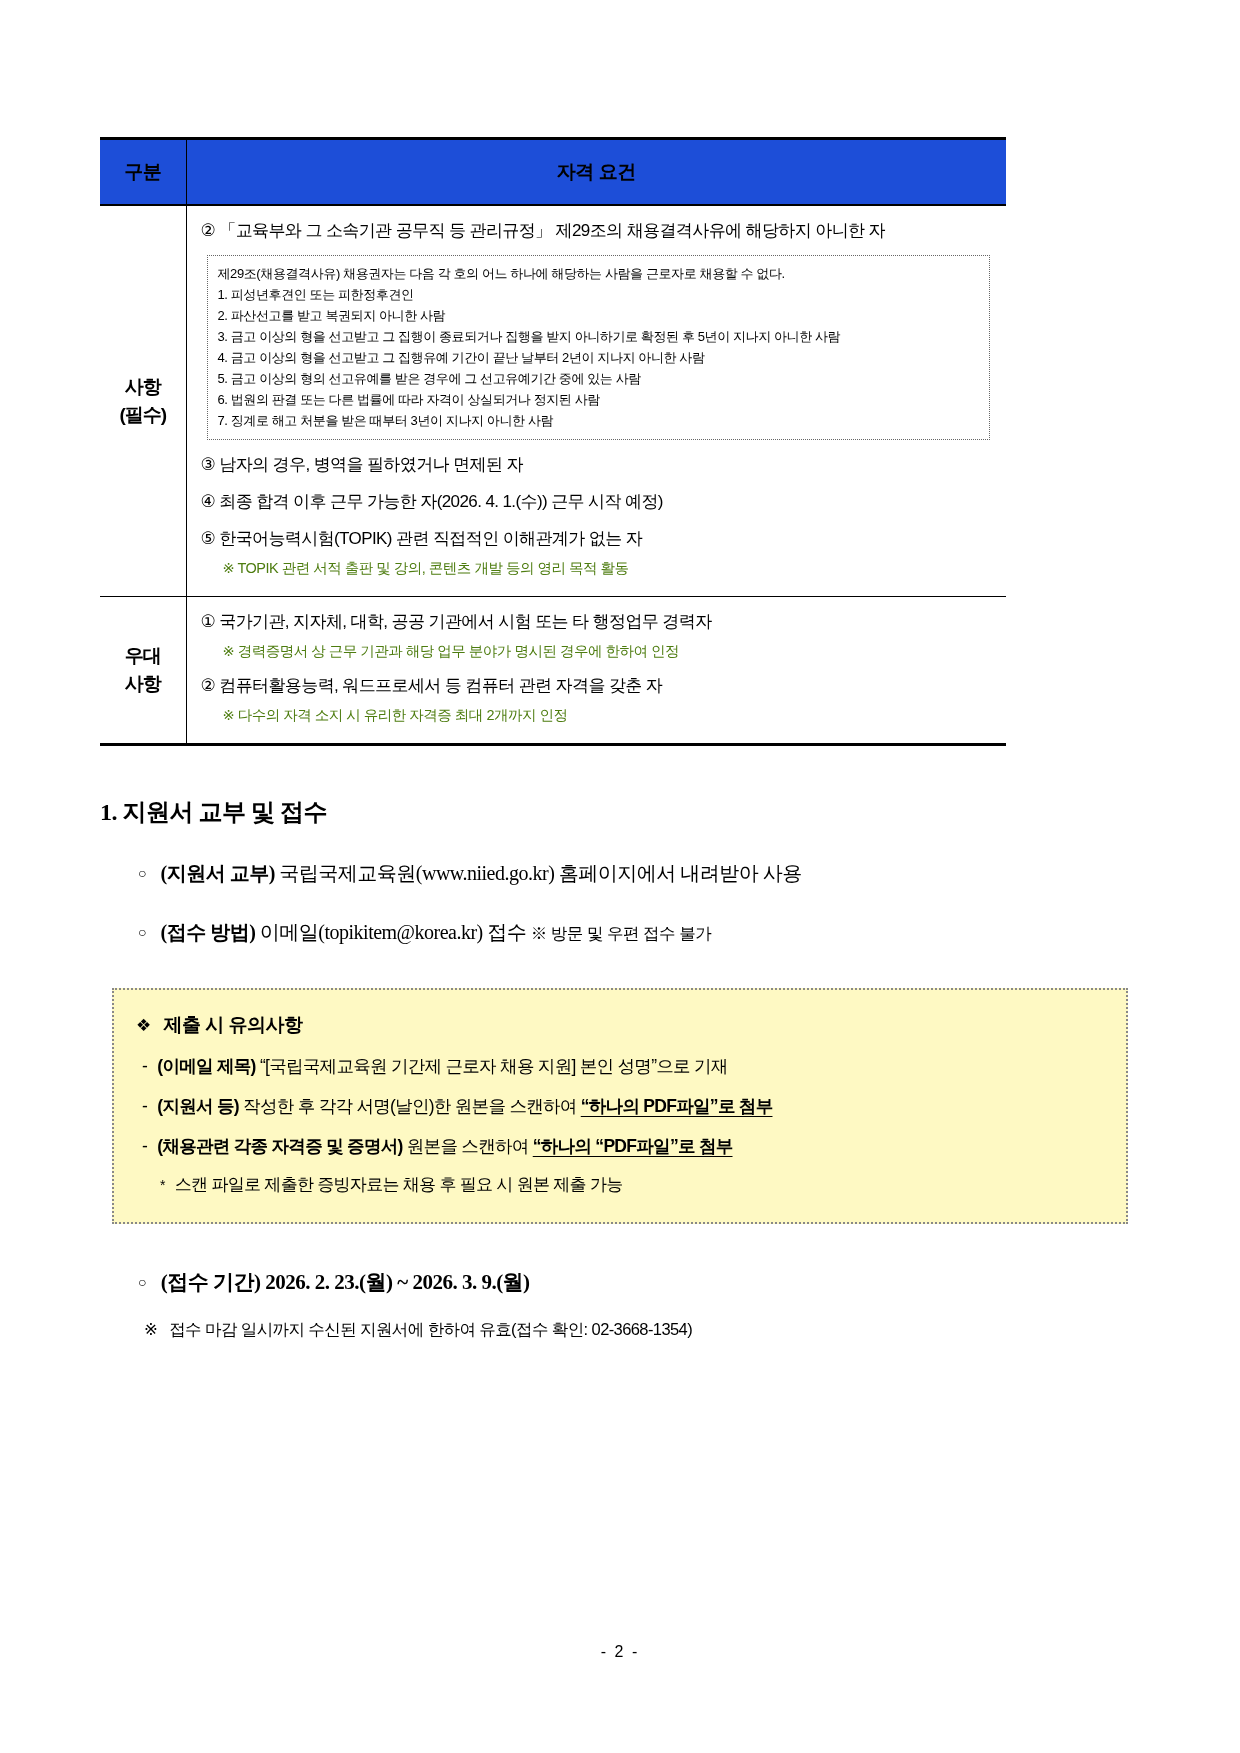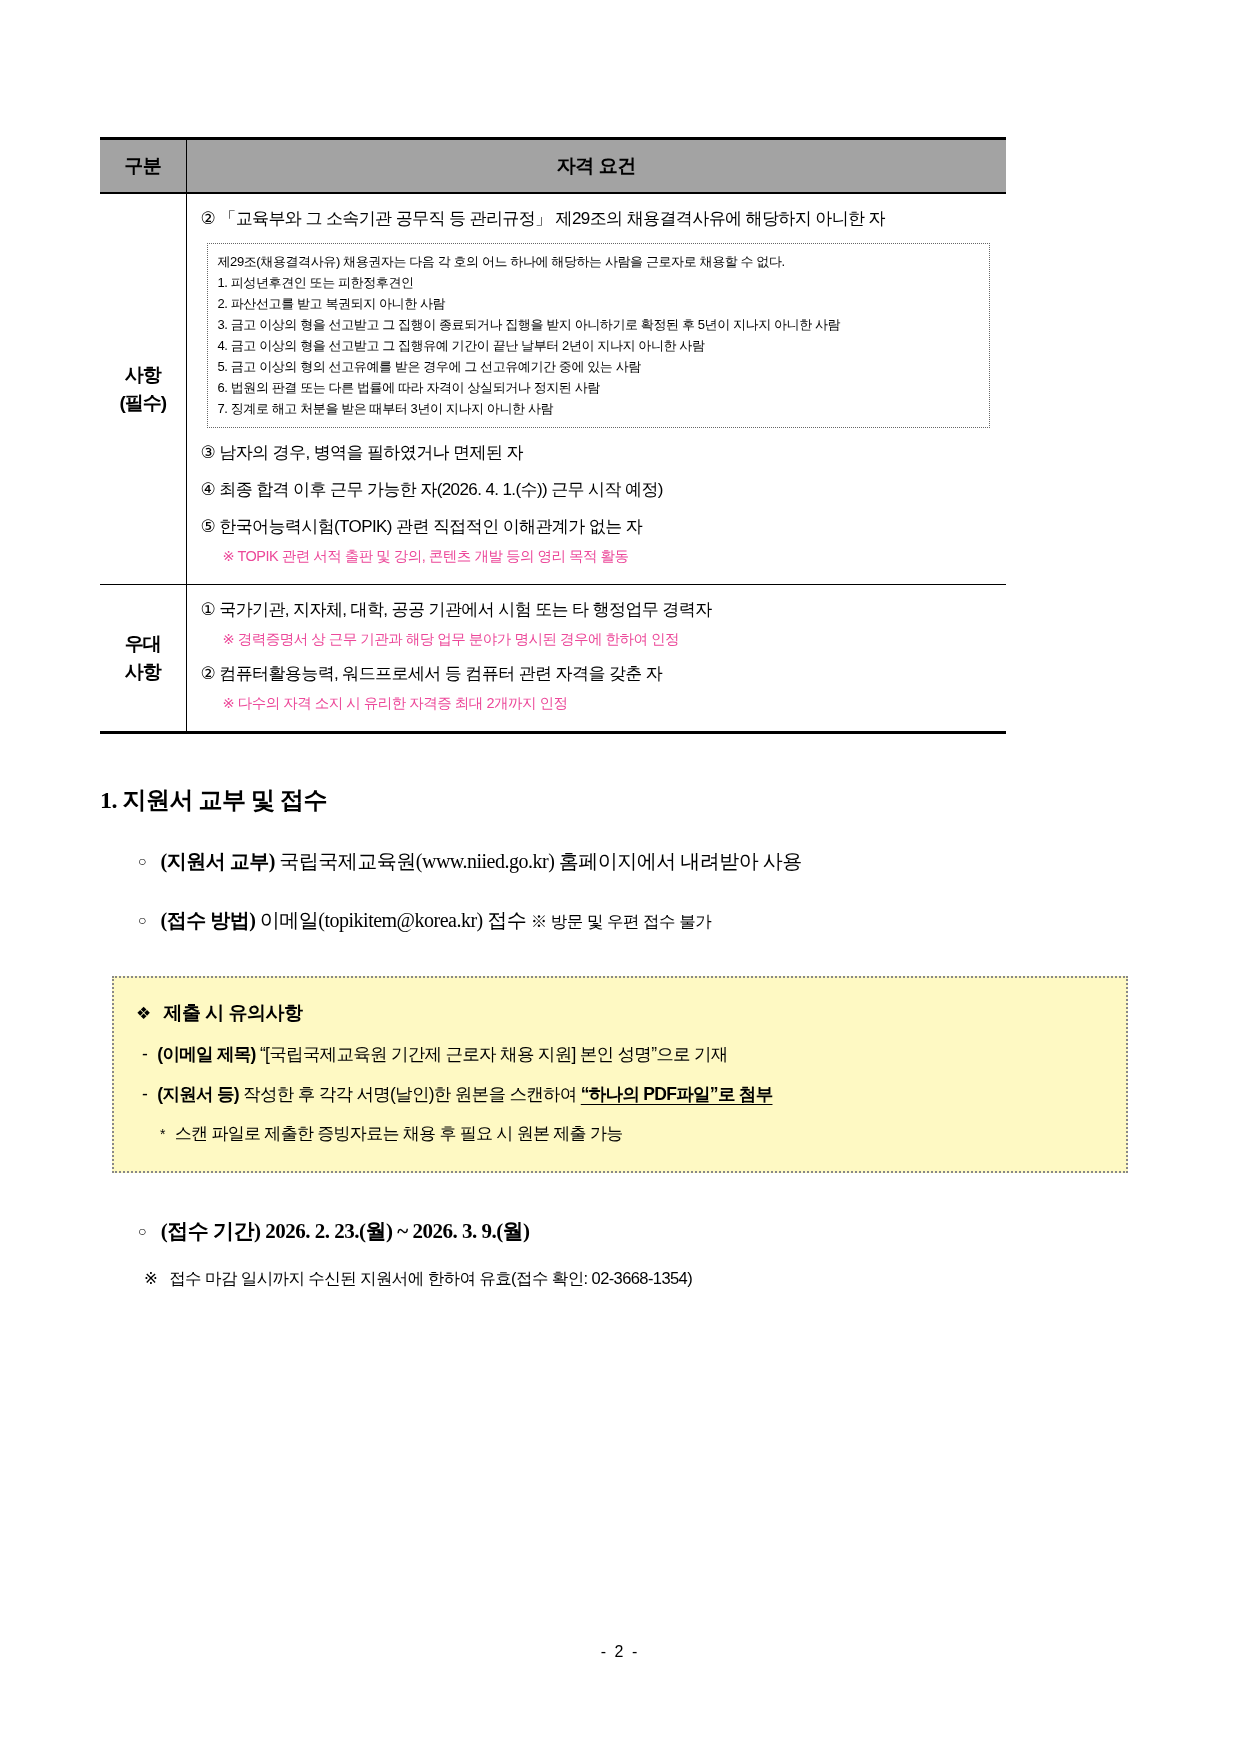--- a/index.html
+++ b/index.html
@@ -18,44 +18,44 @@
 
   
   table.qual-table {
     width: 906px;
     border-collapse: collapse;
     border-top: 3px solid #000;
     border-bottom: 3px solid #000;
     table-layout: fixed;
   }
   .qual-table th {
-    background: #a3a3a3;
+    background: #1d4ed8;
     font-size: 19px;
     font-weight: bold;
-    padding: 13px 0;
+    padding: 19px 0;
     border-bottom: 2px solid #000;
     text-align: center;
     letter-spacing: -0.5px;
   }
   .col-cat { width: 86px; }
   .qual-table th.col-cat { border-right: 1.5px solid #000; }
   .qual-table td.label-cell {
     border-right: 1.5px solid #000;
     text-align: center;
     vertical-align: middle;
     font-size: 19px;
     font-weight: bold;
     letter-spacing: -1px;
     line-height: 1.5;
   }
   .qual-table tr.row2 td { border-top: 1.5px solid #000; }
   .qual-table td.content-cell { padding: 8px 14px 18px 14px; vertical-align: top; }
   .item { font-size: 17px; letter-spacing: -0.6px; margin: 14px 0 0 0; line-height: 1.35; }
   .item.first { margin-top: 6px; }
-  .note { font-size: 14.5px; letter-spacing: -0.5px; margin: 8px 0 0 22px; color: #ec4899; }
+  .note { font-size: 14.5px; letter-spacing: -0.5px; margin: 8px 0 0 22px; color: #4d7c0f; }
   .law-box {
     border: 1.5px dotted #666;
     margin: 12px 2px 8px 6px;
     padding: 7px 10px 8px 10px;
     font-size: 13px;
     letter-spacing: -0.4px;
     line-height: 1.62;
   }
   .law-box p { margin: 0; }
 
@@ -191,20 +191,26 @@
       <span class="nmark">-</span>
       <span class="nlabel">(이메일 제목)</span>
       <span>“[국립국제교육원 기간제 근로자 채용 지원] 본인 성명”으로 기재</span>
     </p>
     <p class="notice-line">
       <span class="nmark">-</span>
       <span class="nlabel">(지원서 등)</span>
       <span>작성한 후 각각 서명(날인)한 원본을 스캔하여</span>
       <span class="emph">“하나의 PDF파일”로 첨부</span>
     </p>
+    <p class="notice-line">
+      <span class="nmark">-</span>
+      <span class="nlabel">(채용관련 각종 자격증 및 증명서)</span>
+      <span>원본을 스캔하여</span>
+      <span class="emph">“하나의 “PDF파일”로 첨부</span>
+    </p>
     <p class="notice-line sub">
       <span class="nmark">*</span>
       <span>스캔 파일로 제출한 증빙자료는 채용 후 필요 시 원본 제출 가능</span>
     </p>
   </div>
 
   <p class="period-line">
     <span class="marker">○</span>
     <span>(접수 기간)</span>
     <span>2026. 2. 23.(월) ~ 2026. 3. 9.(월)</span>

